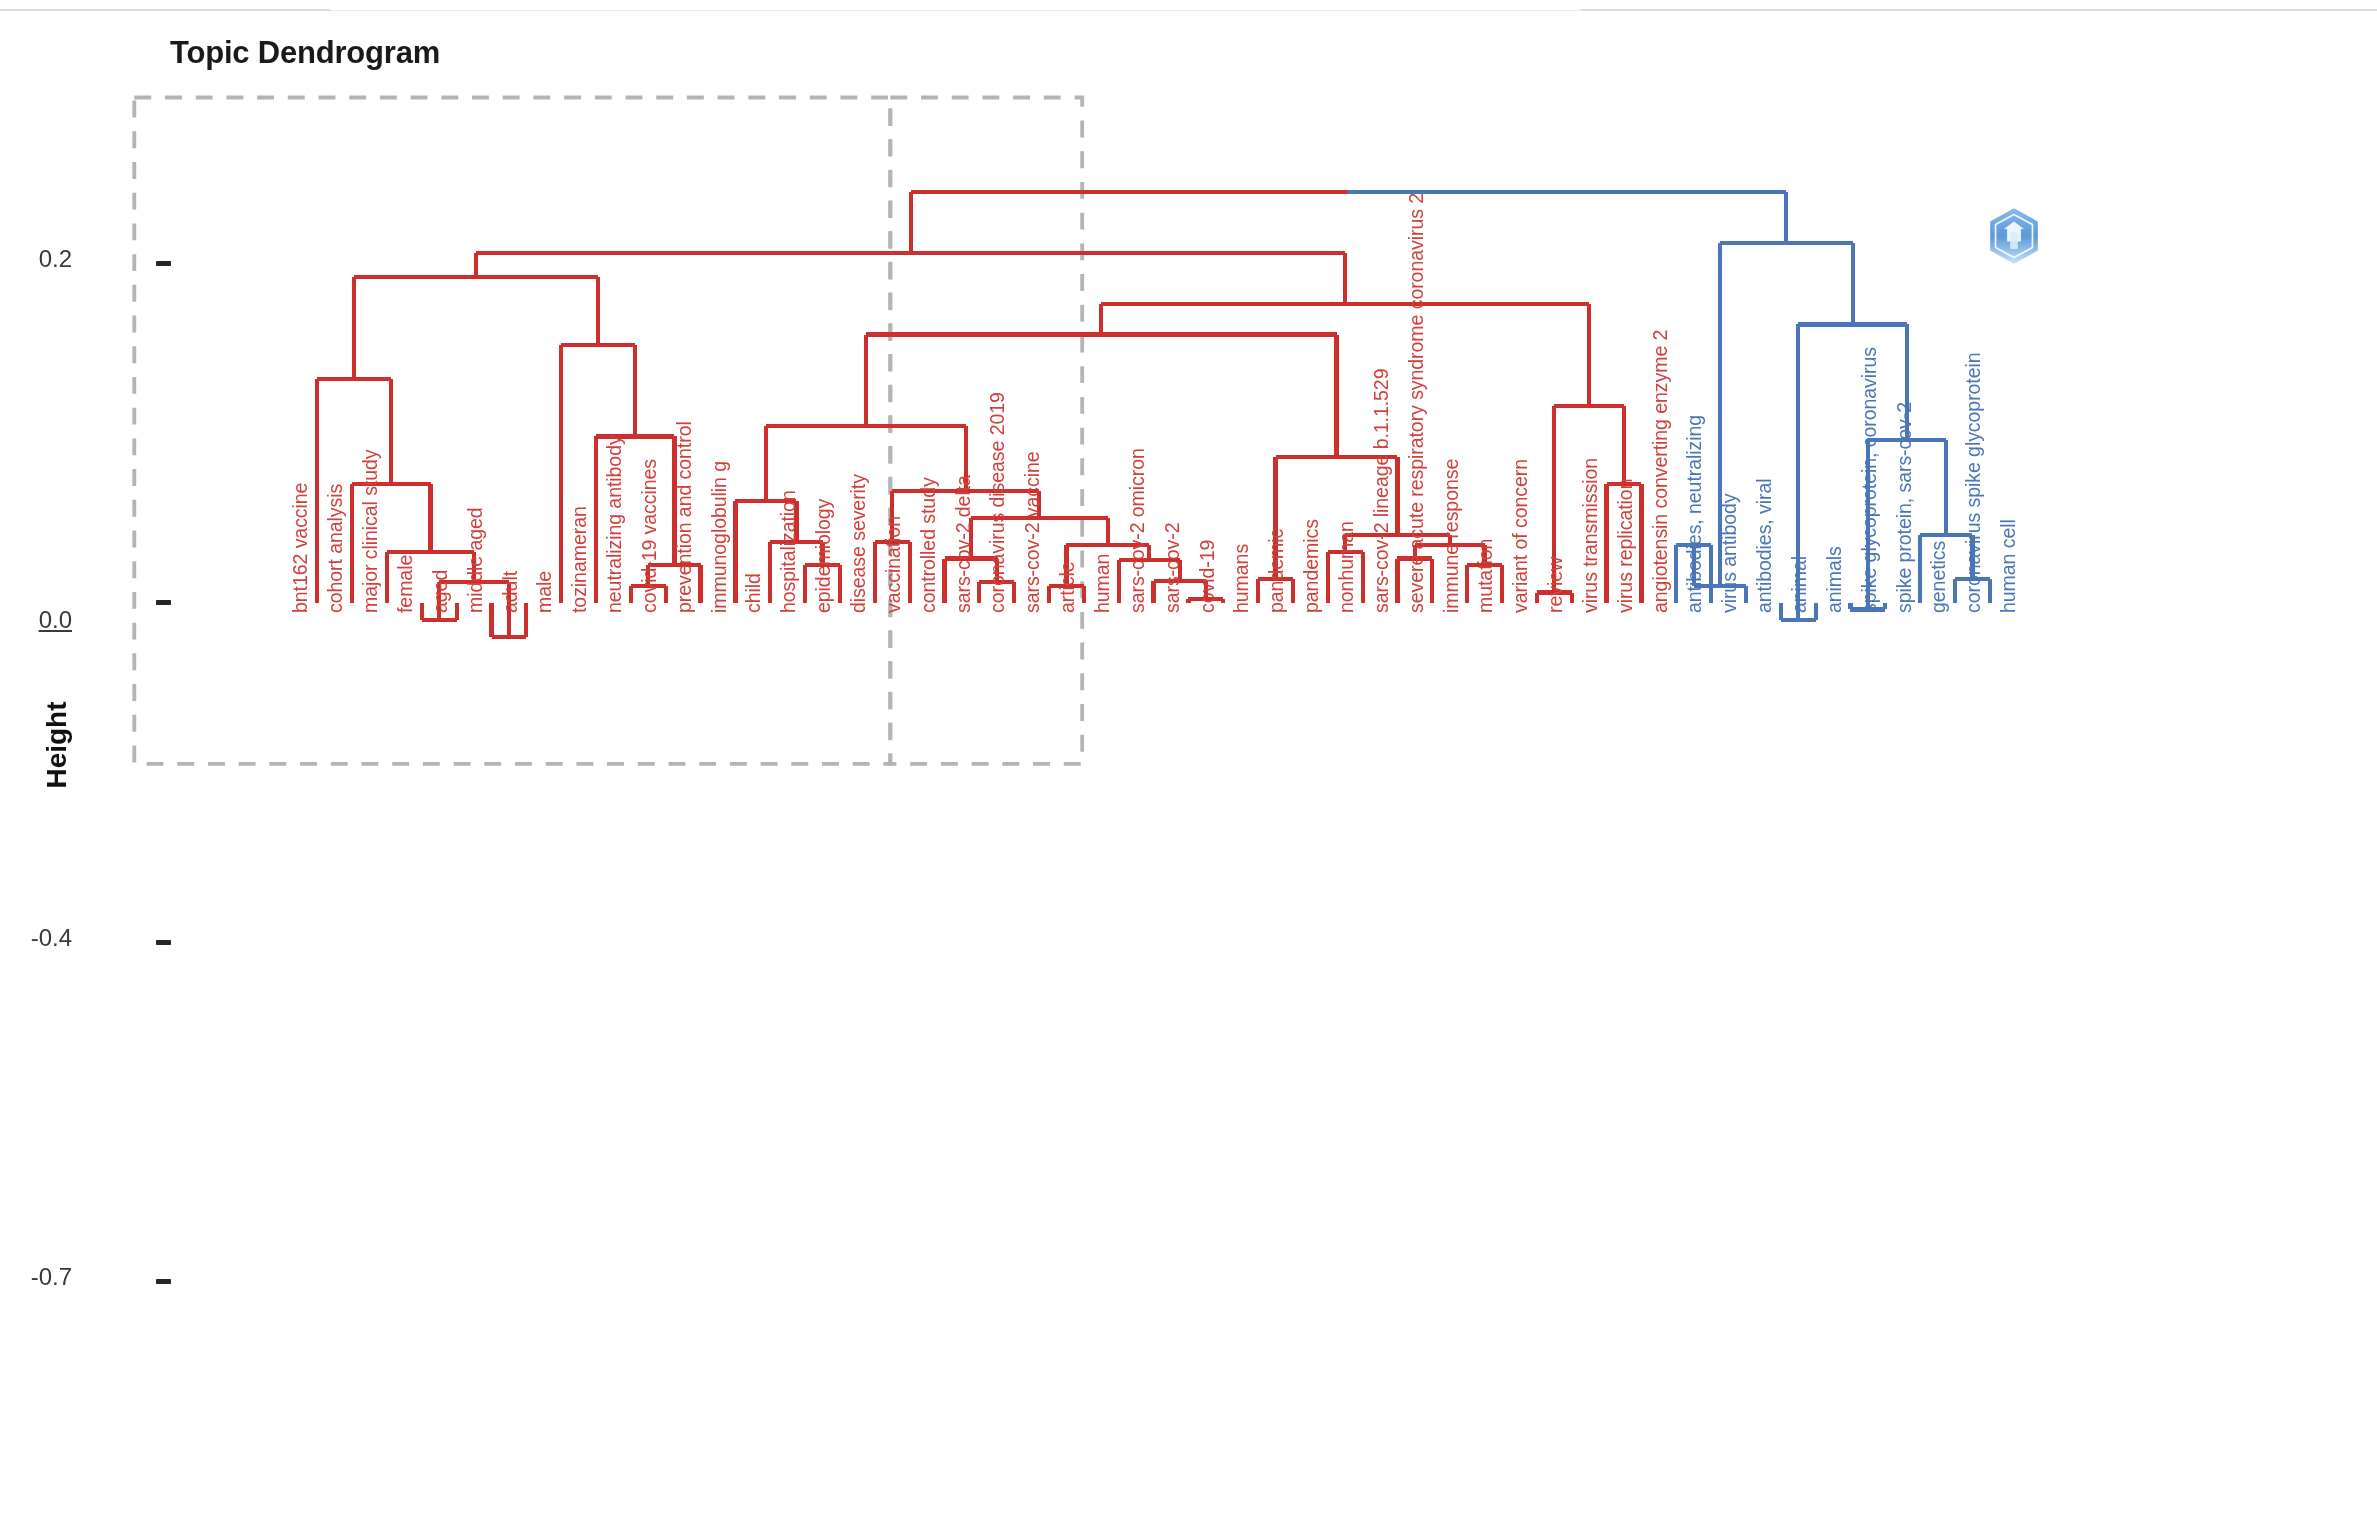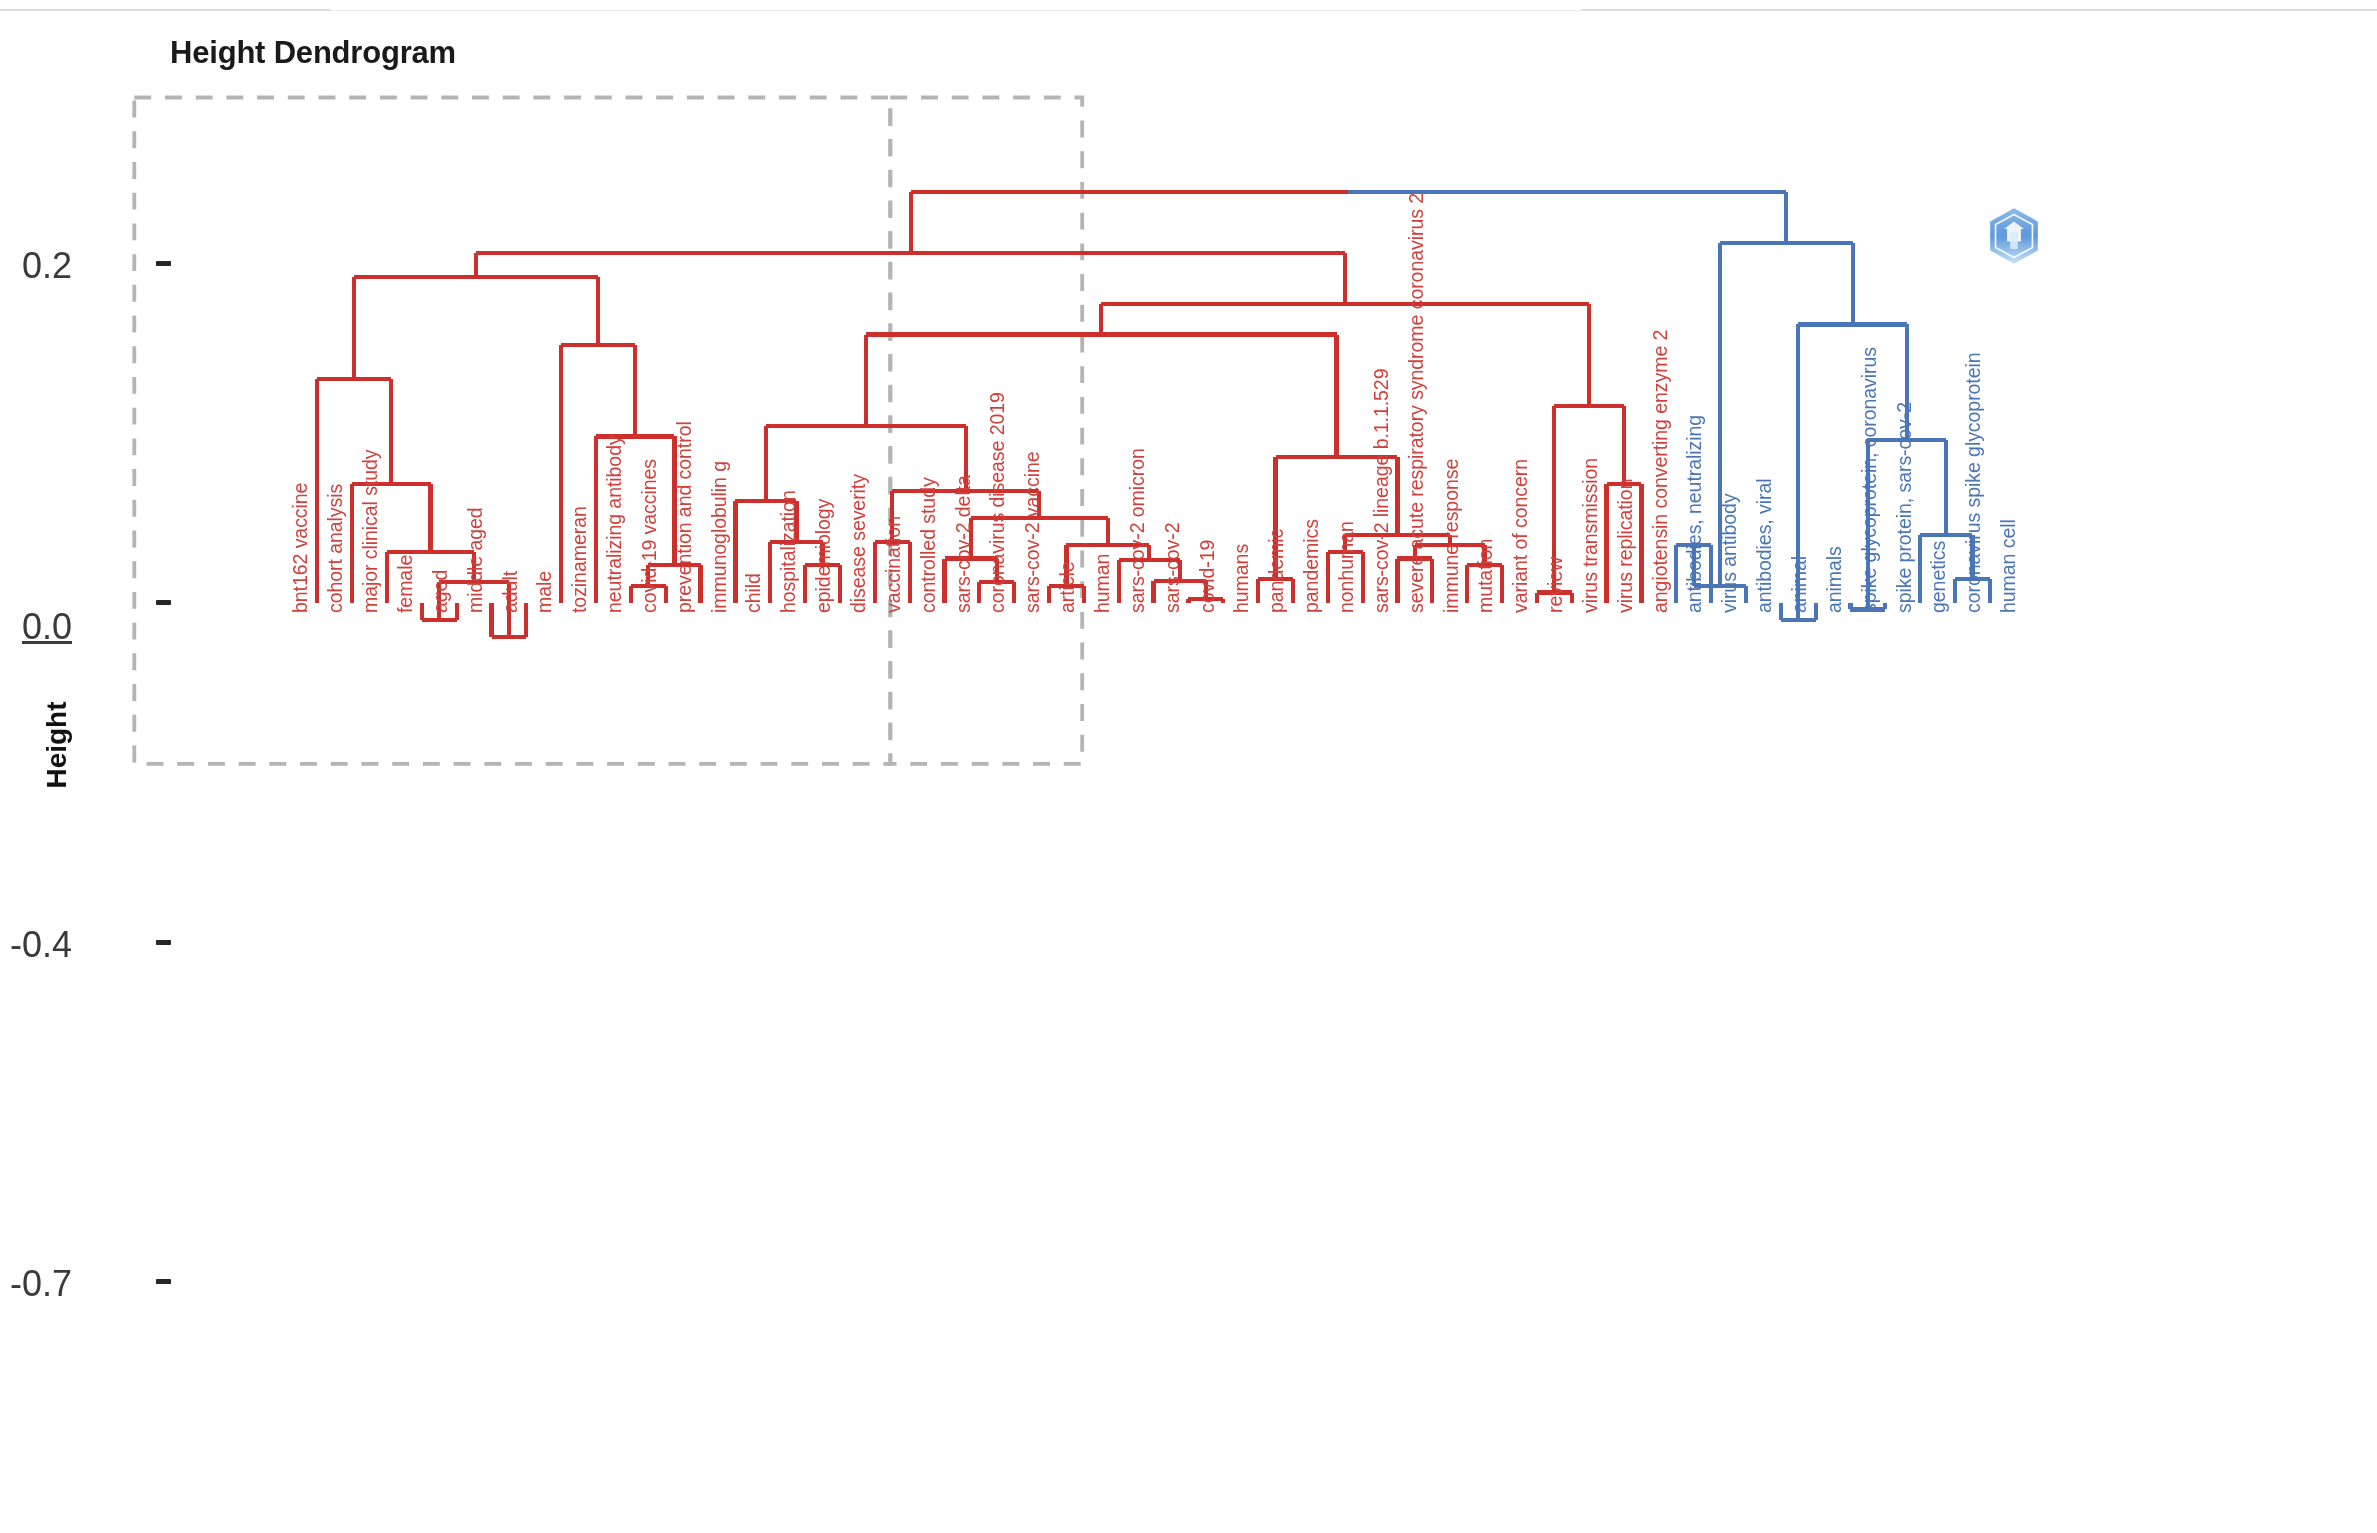--- a/index.html
+++ b/index.html
@@ -54,21 +54,21 @@
     font-weight: bold;
     color: #111111;
     transform: rotate(-90deg);
     transform-origin: center center;
     white-space: nowrap;
   }
   .ytick-label {
     position: absolute;
     right: 2305px;
     text-align: right;
-    font-size: 36px;
+    font-size: 24px;
     color: #3a3a3a;
     white-space: nowrap;
   }
   .ytick-mark {
     position: absolute;
     width: 15.4px;
     height: 4.6px;
     background: #262626;
     border-radius: 0.8px;
   }
@@ -91,21 +91,21 @@
     height: 60px;
   }
 </style>
 </head>
 <body>
 
 <div class="topbar"></div>
 <div class="topbar-seg" style="left:0px;width:330px;"></div>
 <div class="topbar-seg" style="left:1581px;width:796px;"></div>
 
-<div id="page-title">Height Dendrogram</div>
+<div id="page-title">Topic Dendrogram</div>
 <div id="y-axis-title">Height</div>
 
 <svg id="root-canvas" viewBox="0 0 3097 1998" preserveAspectRatio="none" aria-hidden="true">
     <rect x="175" y="127" width="985" height="868" fill="none" stroke="#b4b4b4" stroke-width="5" stroke-dasharray="22 18"></rect>
     <rect x="1160" y="127" width="250" height="868" fill="none" stroke="#b4b4b4" stroke-width="5" stroke-dasharray="22 18"></rect>
     <line x1="549.6" y1="785" x2="549.6" y2="807.1" stroke="#cc2f2c" stroke-width="5.5" shape-rendering="crispEdges"></line>
     <line x1="595" y1="785" x2="595" y2="807.1" stroke="#cc2f2c" stroke-width="5.5" shape-rendering="crispEdges"></line>
     <line x1="549.6" y1="807.1" x2="595" y2="807.1" stroke="#cc2f2c" stroke-width="5.5" shape-rendering="crispEdges"></line>
     <line x1="640.4" y1="785" x2="640.4" y2="829.2" stroke="#cc2f2c" stroke-width="5.5" shape-rendering="crispEdges"></line>
     <line x1="685.8" y1="785" x2="685.8" y2="829.2" stroke="#cc2f2c" stroke-width="5.5" shape-rendering="crispEdges"></line>

